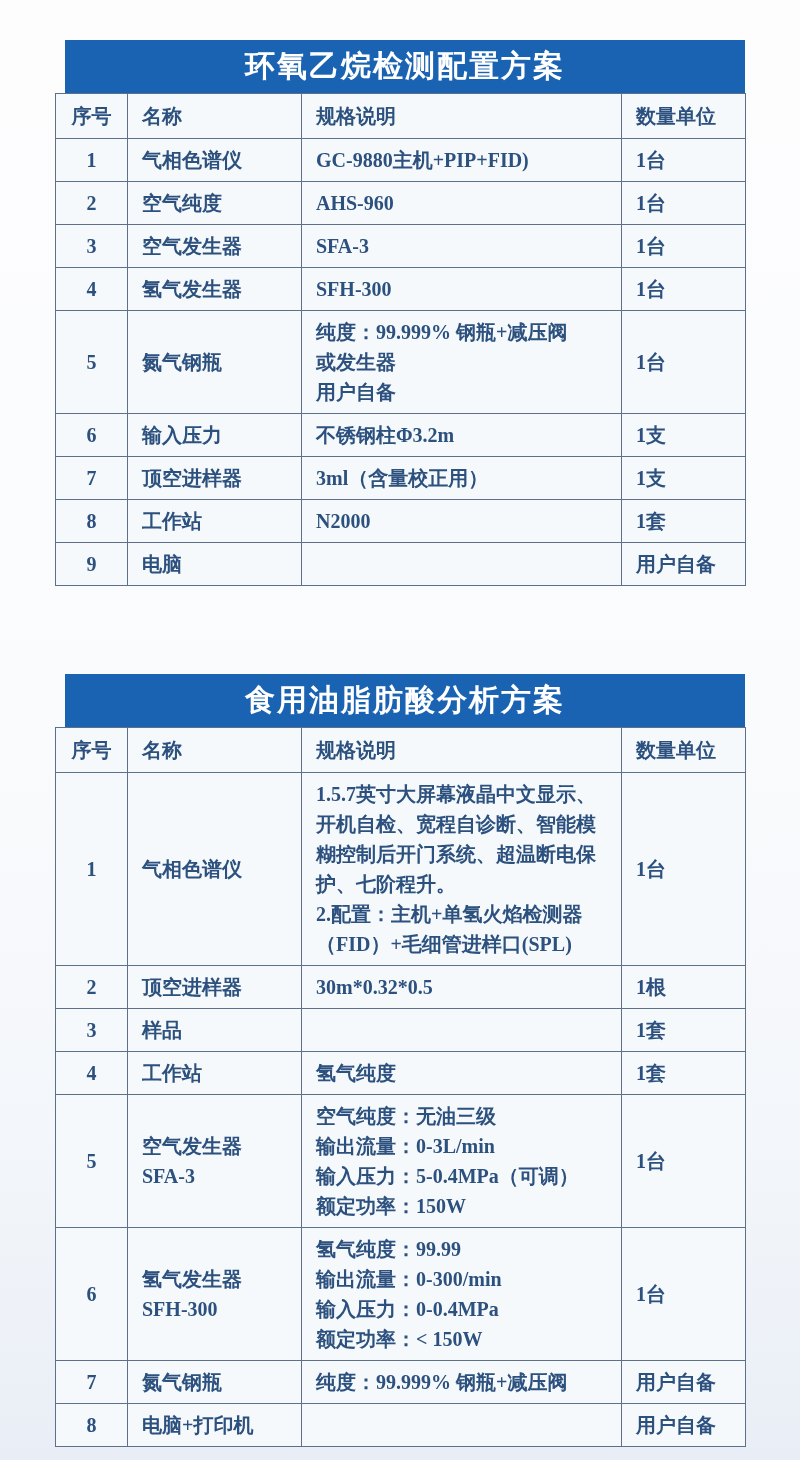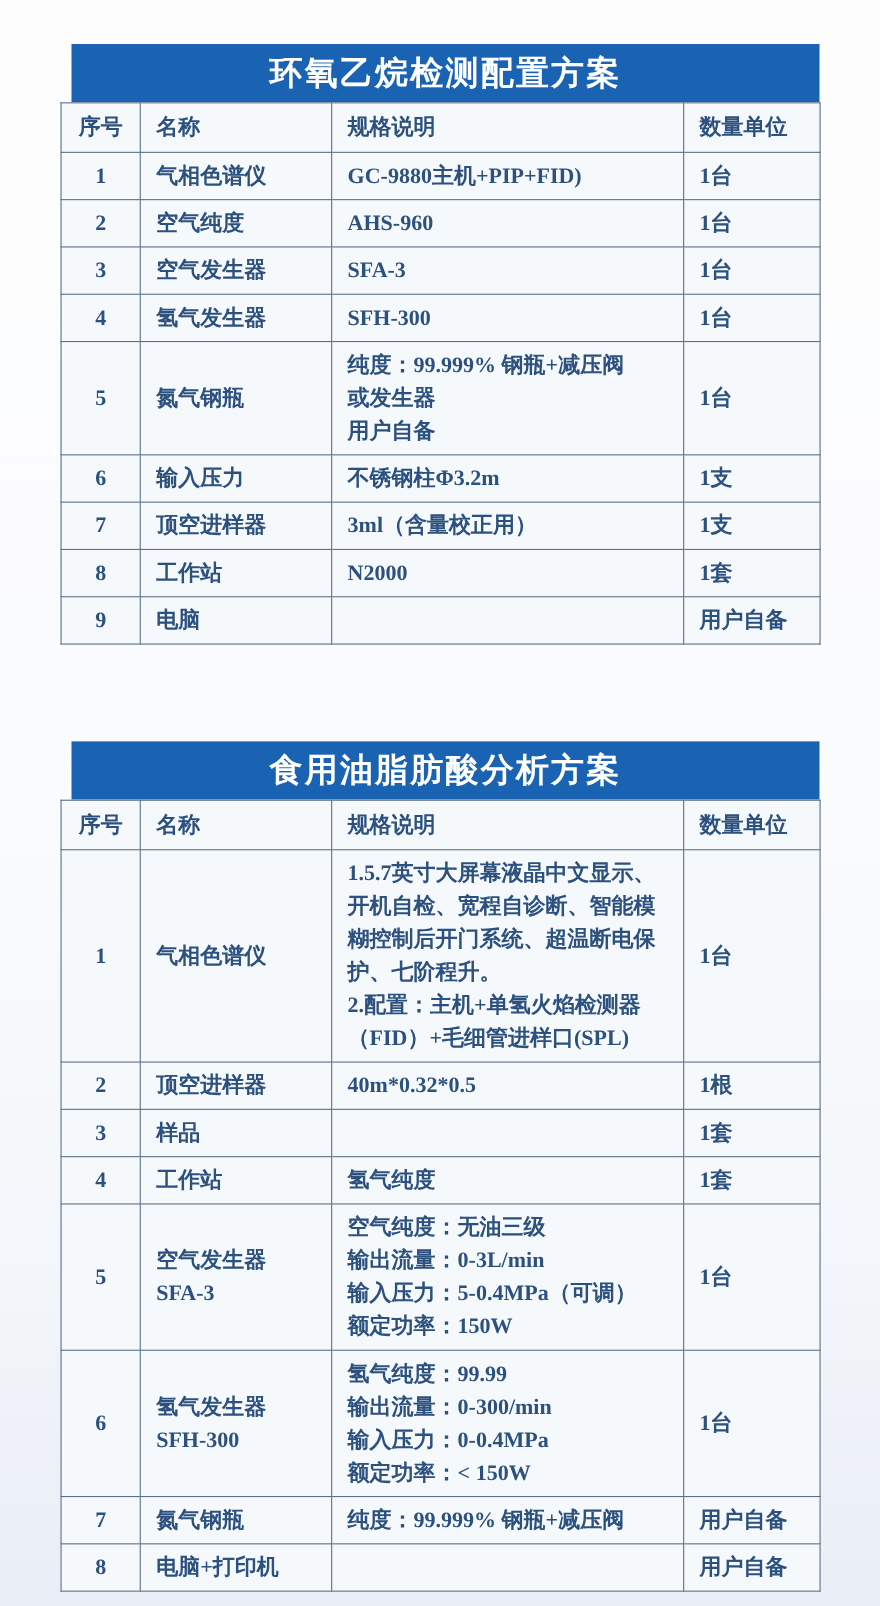--- a/index.html
+++ b/index.html
@@ -175,21 +175,21 @@
           <tr>
             <td>1</td>
             <td>气相色谱仪</td>
             <td>1.5.7英寸大屏幕液晶中文显示、开机自检、宽程自诊断、智能模糊控制后开门系统、超温断电保护、七阶程升。
 2.配置：主机+单氢火焰检测器（FID）+毛细管进样口(SPL)</td>
             <td>1台</td>
           </tr>
           <tr>
             <td>2</td>
             <td>顶空进样器</td>
-            <td>40m*0.32*0.5</td>
+            <td>30m*0.32*0.5</td>
             <td>1根</td>
           </tr>
           <tr>
             <td>3</td>
             <td>样品</td>
             <td></td>
             <td>1套</td>
           </tr>
           <tr>
             <td>4</td>

